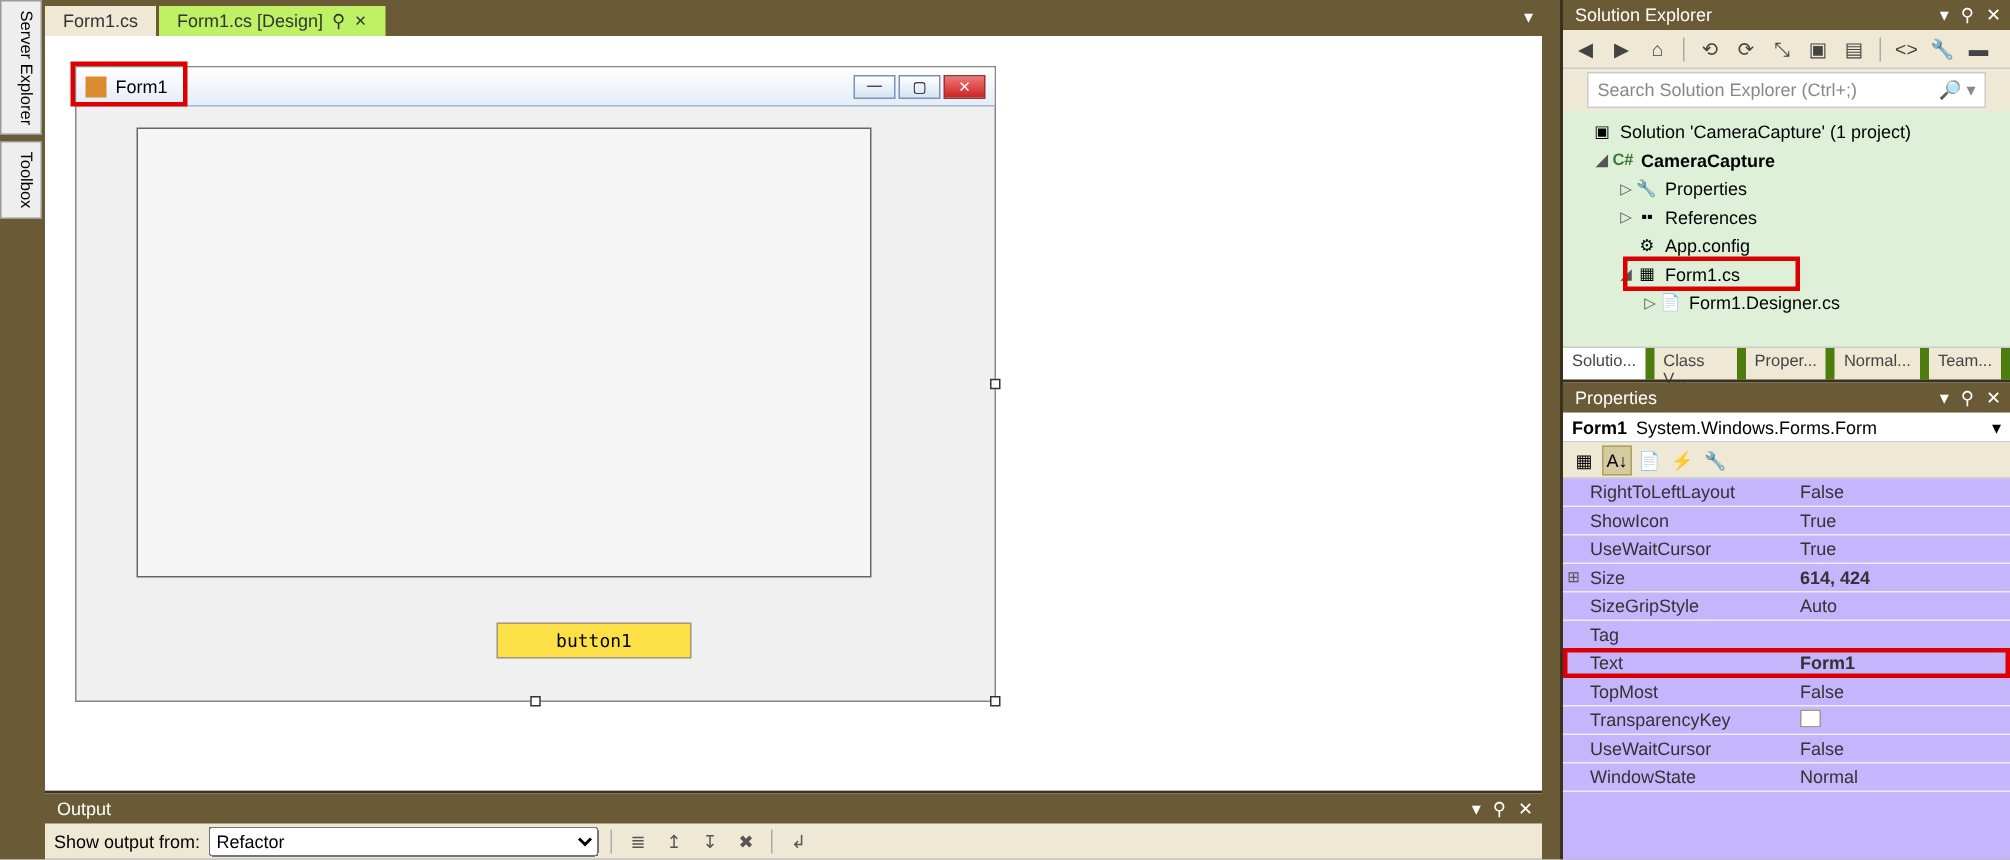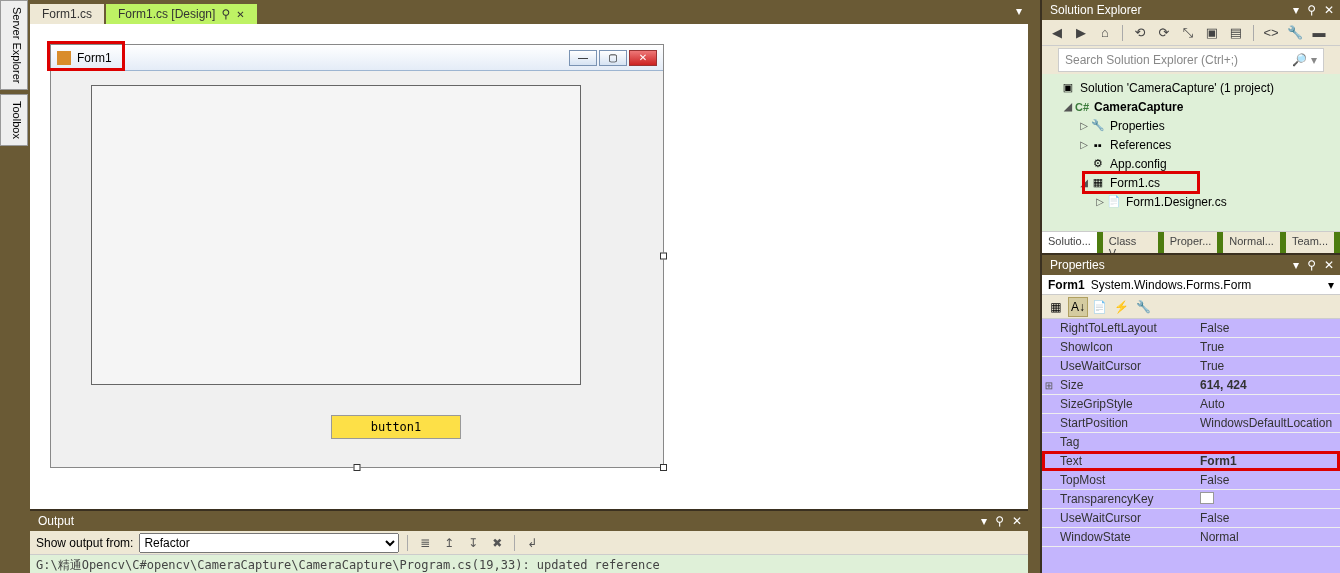--- a/index.html
+++ b/index.html
@@ -138,21 +138,20 @@
       <span>Show output from:</span>
       <select><option>Refactor</option></select>
       <span class="tb-sep"></span>
       <span class="tb-icon">≣</span>
       <span class="tb-icon">↥</span>
       <span class="tb-icon">↧</span>
       <span class="tb-icon">✖</span>
       <span class="tb-sep"></span>
       <span class="tb-icon">↲</span>
     </div>
-    <div class="output-body">G:\精通Opencv\C#opencv\CameraCapture\CameraCapture\Program.cs(19,33): updated reference</div>
   </div>
 </div>
 
 <div class="right-col">
 
   <div class="panel-header">
     <span>Solution Explorer</span>
     <div class="ctrls">
       <span>▾</span>
       <span>⚲</span>
@@ -266,25 +265,20 @@
           <div class="prop-name">Size</div>
           <div class="prop-val bold">614, 424</div>
         </div>
         <div class="prop-row">
           <span class="exp-box"></span>
           <div class="prop-name">SizeGripStyle</div>
           <div class="prop-val">Auto</div>
         </div>
         <div class="prop-row">
           <span class="exp-box"></span>
-          <div class="prop-name">StartPosition</div>
-          <div class="prop-val">WindowsDefaultLocation</div>
-        </div>
-        <div class="prop-row">
-          <span class="exp-box"></span>
           <div class="prop-name">Tag</div>
           <div class="prop-val"></div>
         </div>
         <div class="prop-row hl-row">
           <span class="exp-box"></span>
           <div class="prop-name">Text</div>
           <div class="prop-val bold">Form1</div>
           <div class="hl"></div>
         </div>
         <div class="prop-row">

